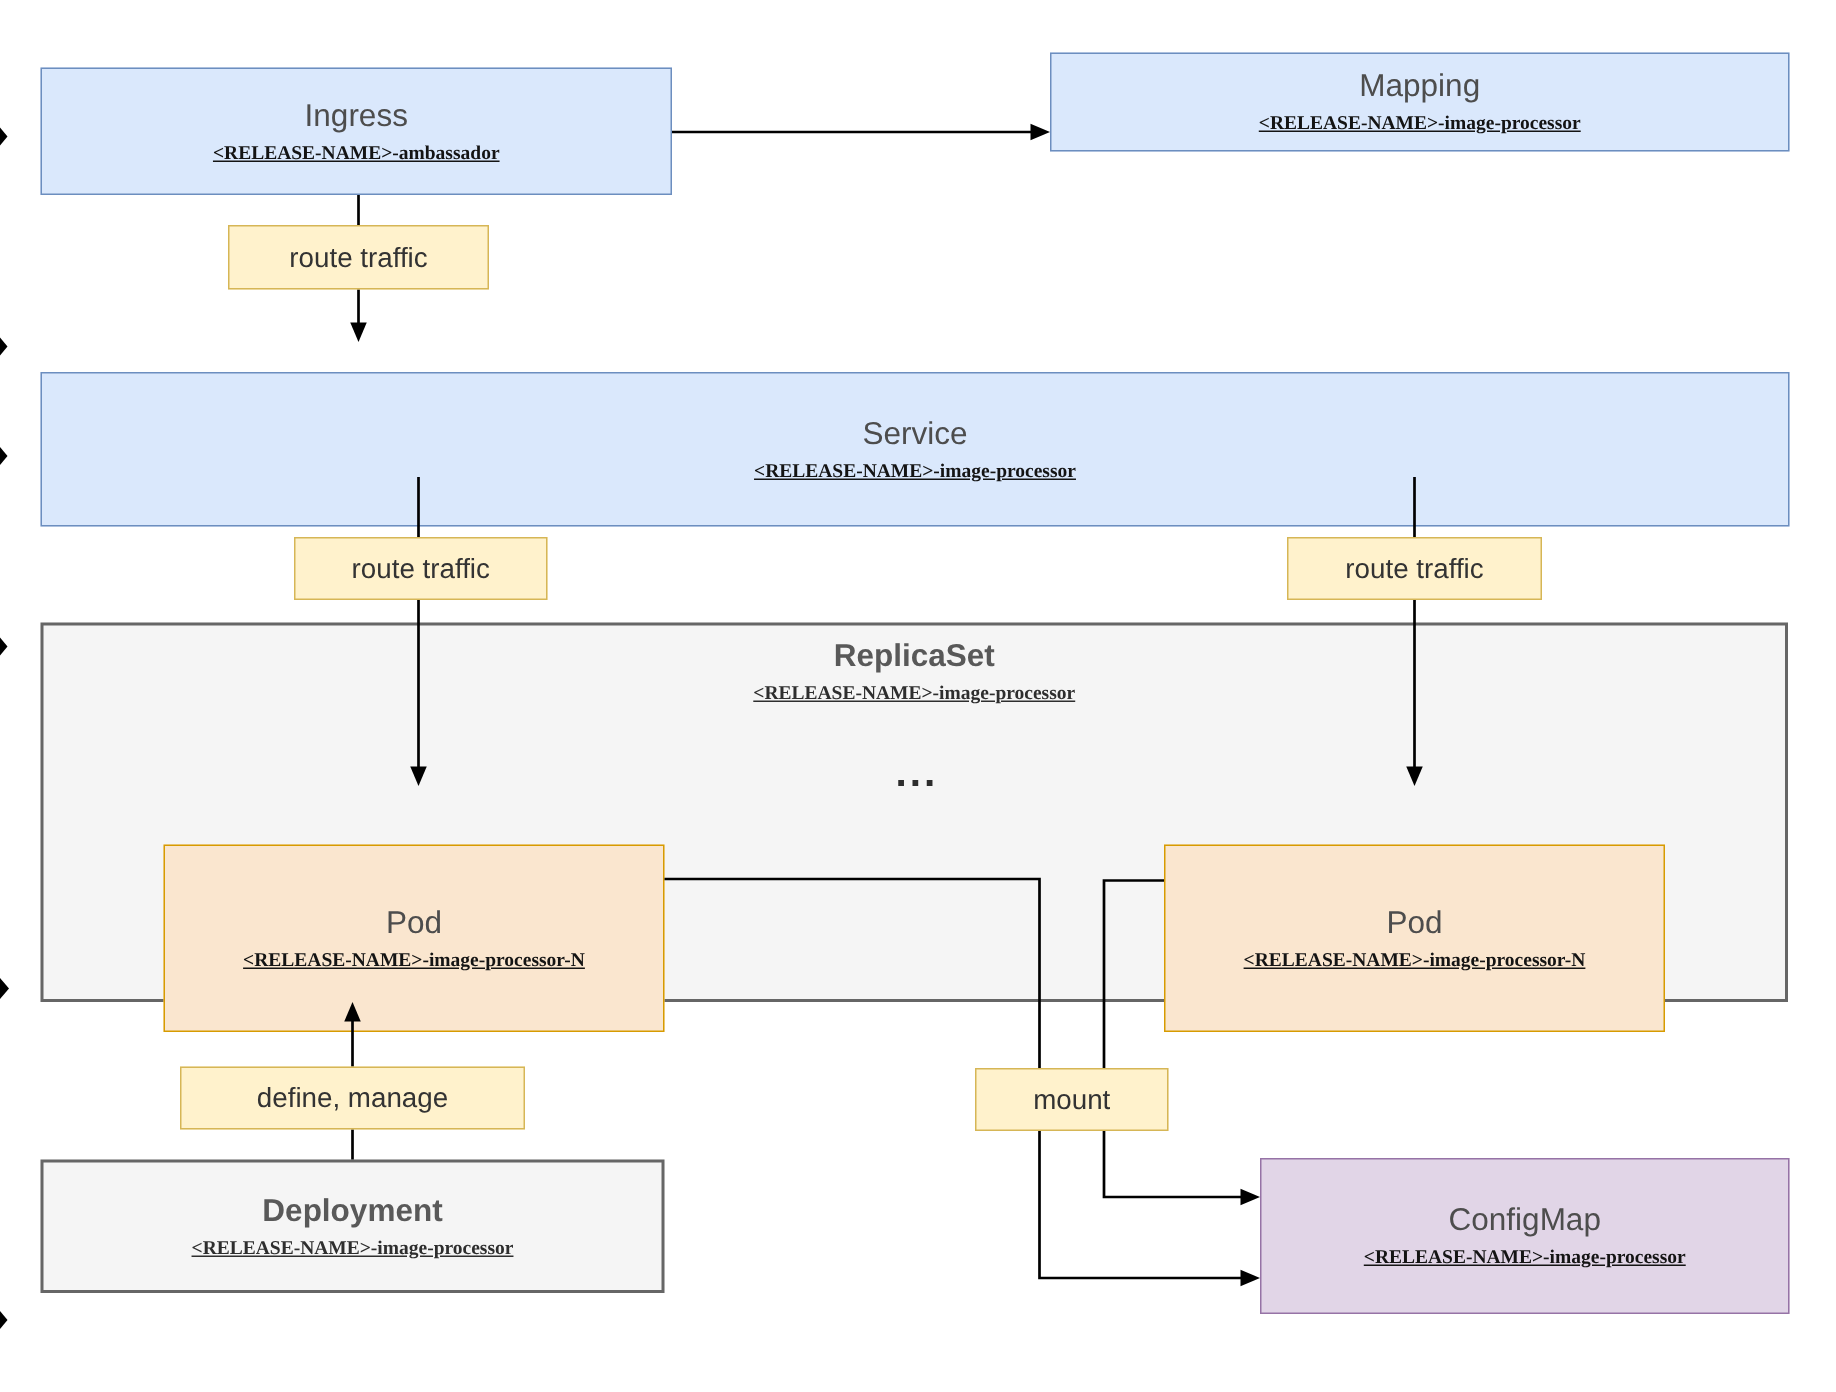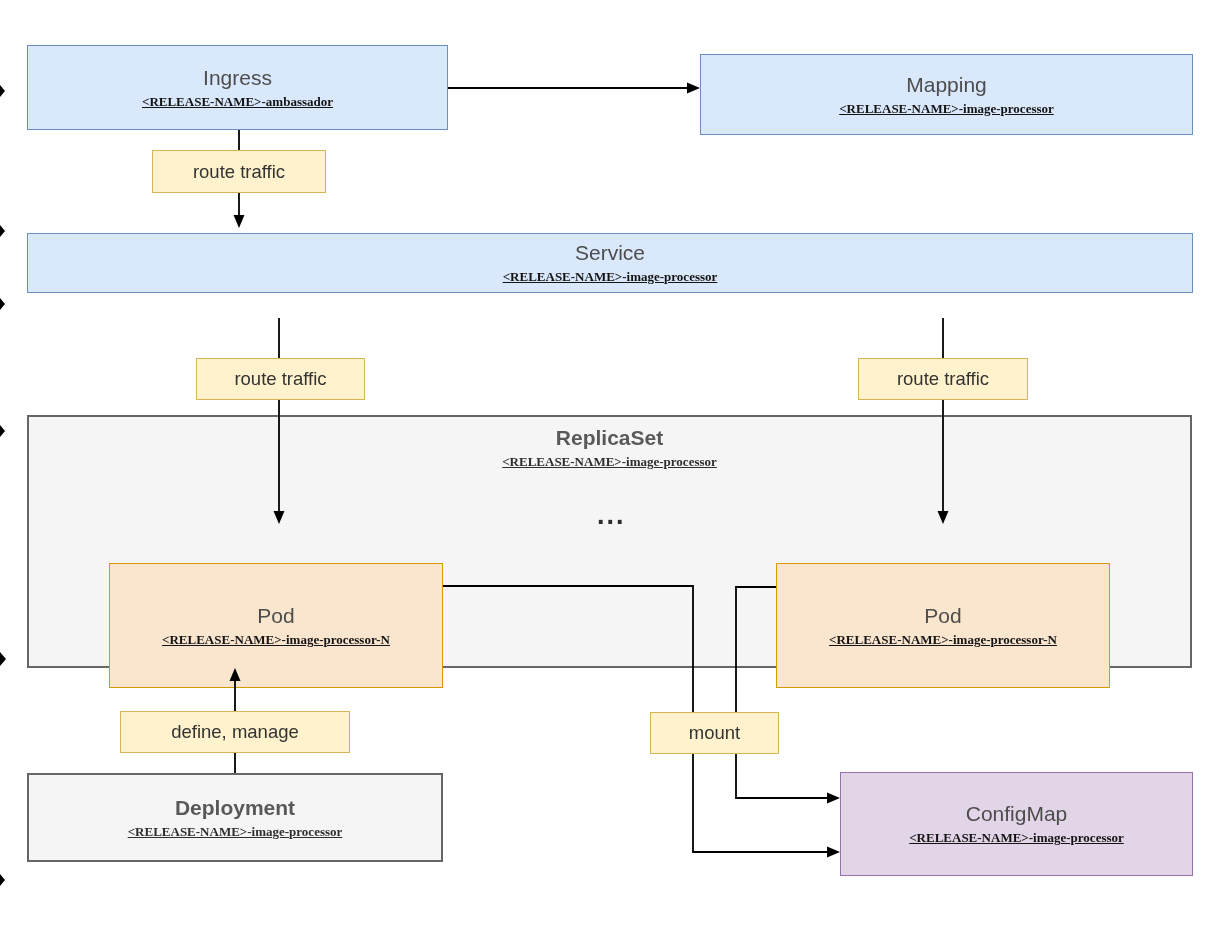--- a/index.html
+++ b/index.html
@@ -82,26 +82,26 @@
 </head>
 <body>
 
 <div id="canvas">
 
   <div class="node blue" style="left:27px;top:45px;width:421px;height:85px">
     <div class="title">Ingress</div>
     <div class="subtitle">&lt;RELEASE-NAME&gt;-ambassador</div>
   </div>
 
-  <div class="node blue" style="left:700px;top:54px;width:493px;height:81px">
+  <div class="node blue" style="left:700px;top:35px;width:493px;height:66px">
     <div class="title">Mapping</div>
     <div class="subtitle">&lt;RELEASE-NAME&gt;-image-processor</div>
   </div>
 
-  <div class="node blue" style="left:27px;top:233px;width:1166px;height:60px">
+  <div class="node blue" style="left:27px;top:248px;width:1166px;height:103px">
     <div class="title">Service</div>
     <div class="subtitle">&lt;RELEASE-NAME&gt;-image-processor</div>
   </div>
 
   <div class="node grayN container" style="left:27px;top:415px;width:1165px;height:253px">
     <div class="title">ReplicaSet</div>
     <div class="subtitle">&lt;RELEASE-NAME&gt;-image-processor</div>
   </div>
 
   <div class="node orange" style="left:109px;top:524px;width:334px;height:125px">

